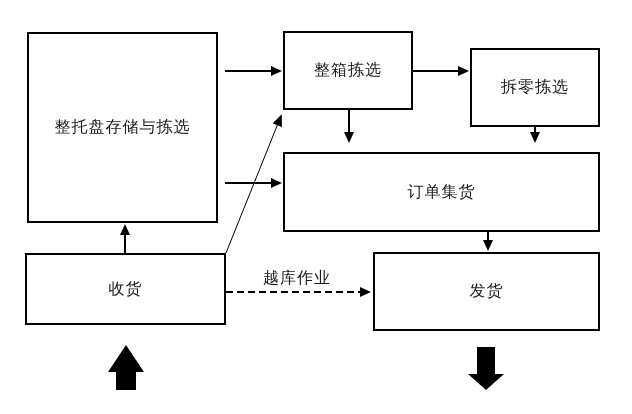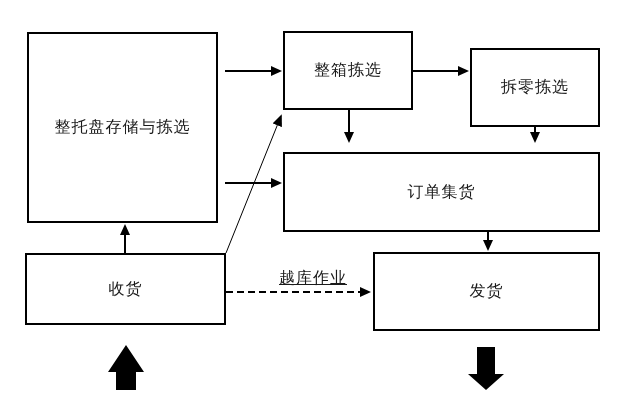--- a/index.html
+++ b/index.html
@@ -39,26 +39,25 @@
   .node-case     { left: 283px; top: 31px;  width: 130px; height: 79px; }
   .node-piece    { left: 470px; top: 48px;  width: 130px; height: 79px; }
   .node-consol   { left: 283px; top: 144px; width: 317px; height: 80px; margin-top: 8px; }
   .node-receive  { left: 25px;  top: 253px; width: 201px; height: 72px; }
   .node-ship     { left: 373px; top: 252px; width: 227px; height: 79px; }
   .edge-label {
     position: absolute;
     left: 247px;
     top: 268px;
     width: 100px;
-    text-align: right;
+    text-align: center;
     font-size: 16px;
     color: #1a1a1a;
     letter-spacing: 1px;
     background: #ffffff;
-    text-decoration: underline;
   }
 </style>
 </head>
 <body>
 
 <div class="canvas">
 
   <svg class="svg-layer" viewBox="0 0 632 414" xmlns="http://www.w3.org/2000/svg">
     <defs>
       <marker id="ah" markerWidth="11" markerHeight="10" refX="9" refY="5" orient="auto" markerUnits="userSpaceOnUse">

